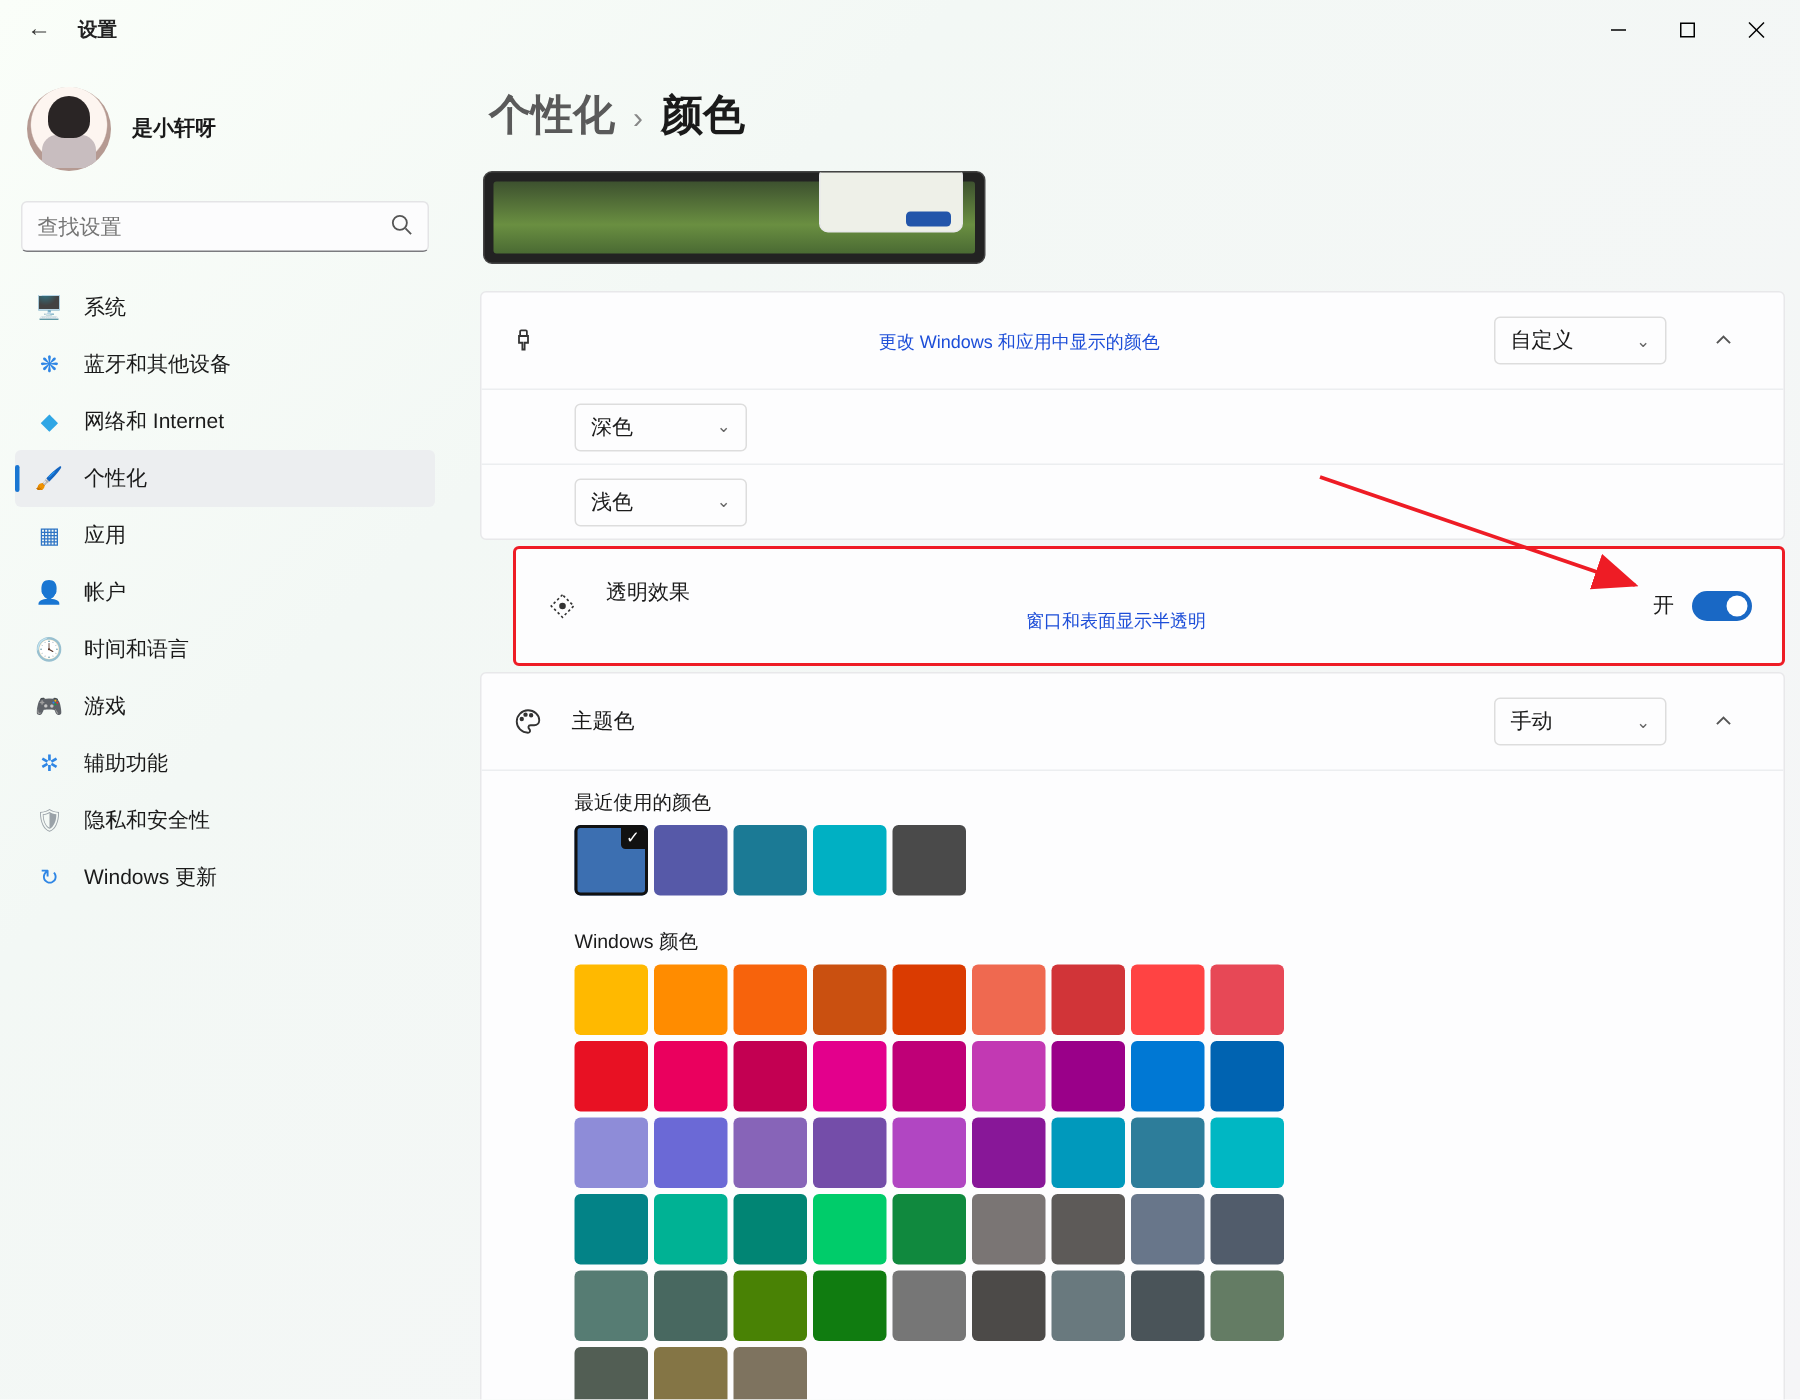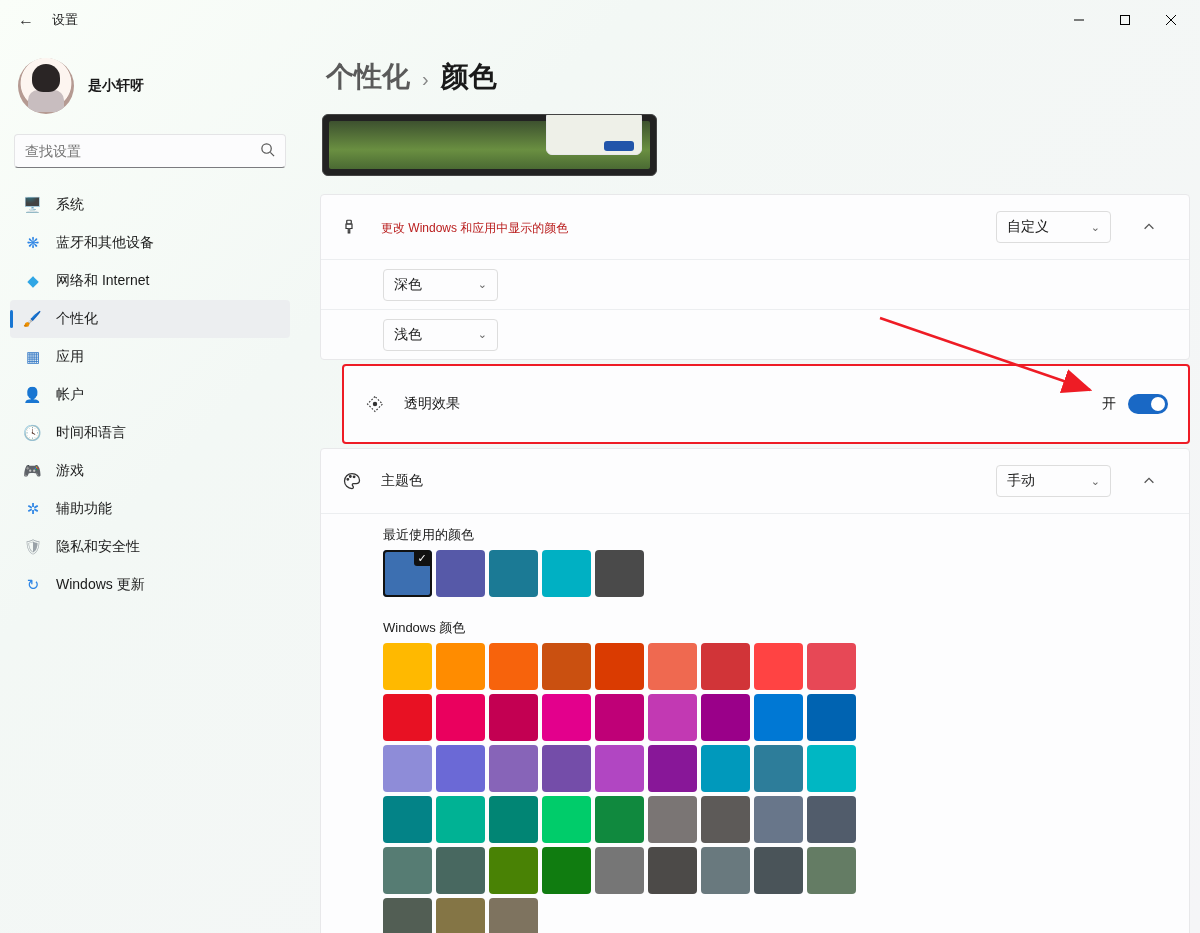--- a/index.html
+++ b/index.html
@@ -10,21 +10,21 @@
   width: 1200px;
   height: 933px;
   overflow: hidden;
   position: relative;
   color: #1a1a1a;
 }
 
 
 .titlebar { display: flex; align-items: center; height: 40px; padding: 0 6px; }
 .titlebar .back { width: 40px; text-align: center; font-size: 16px; color: #333; cursor: pointer; }
-.titlebar .title { font-size: 13px; color: #222; margin-left: 6px; }
+.titlebar .title { font-size: 13px; color: #222; margin-left: 6px; font-weight: bold; }
 .titlebar .spacer { flex: 1; }
 .winbtn { width: 46px; height: 32px; display: flex; align-items: center; justify-content: center; font-size: 12px; color: #000; cursor: pointer; }
 
 
 .sidebar { position: absolute; left: 0; top: 48px; width: 300px; padding: 0 10px; }
 .user { display: flex; align-items: center; padding: 10px 8px 20px 8px; gap: 14px; }
 .avatar { width: 56px; height: 56px; border-radius: 50%; background: radial-gradient(circle at 50% 45%, #fdf5f0 60%, #b59a92 62%); position: relative; overflow: hidden; }
 .avatar::after{content:"";position:absolute;top:6px;left:14px;width:28px;height:28px;background:#2a2525;border-radius:50% 50% 40% 40%;}
 .avatar::before{content:"";position:absolute;bottom:2px;left:10px;width:36px;height:22px;background:#c8bdbf;border-radius:10px 10px 0 0;}
 .username { font-weight: 700; font-size: 14px; }
@@ -54,21 +54,21 @@
 .card {
   background: #fdfdfe;
   border: 1px solid #e8e8ea;
   border-radius: 4px;
   margin-bottom: 4px;
 }
 .row { display: flex; align-items: center; min-height: 64px; padding: 0 20px; gap: 18px; }
 .row .ricon { width: 22px; display:flex; align-items:center; justify-content:center; color:#333; }
 .row .rtexts { flex: 1; }
 .row .rtitle { font-size: 14px; color: #1a1a1a; }
-.row .rdesc { font-size: 12px; color: #b91c1c; margin-top: 2px; }
+.row .rdesc { font-size: 12px; color: #1d4ed8; margin-top: 2px; text-align: center; }
 .row .chev { width: 40px; height: 40px; display:flex; align-items:center; justify-content:center; color:#555; border-radius:4px; }
 .dropdown { display:flex; align-items:center; justify-content:space-between; min-width: 115px; height: 32px; background:#fdfdfe; border:1px solid #ddd; border-radius:4px; padding:0 10px; font-size:14px; cursor:pointer; }
 .dropdown .ddchev{font-size:11px;color:#666;margin-left:10px;}
 
 .subrow { display:flex; align-items:center; height: 50px; padding: 0 20px 0 62px; border-top: 1px solid #eceef0; }
 .subrow .subtitle { flex:1; font-size:14px; }
 
 .highlight .card{border:2px solid #ee1c25;}
 .toggle { display:flex; align-items:center; gap:12px; }
 .toggle .tlabel{font-size:14px;}
@@ -225,20 +225,21 @@
     <div class="card">
       <div class="row" style="min-height:76px;">
         <div class="ricon">
           <svg width="20" height="20" viewBox="0 0 24 24" fill="none" stroke="#333" stroke-width="1.3">
               <path d="M12 3 L3 12 L12 21 L21 12 Z" stroke-dasharray="2 2"></path>
               <circle cx="12" cy="12" r="2" fill="#333"></circle>
             </svg>
         </div>
         <div class="rtexts">
           <div class="rtitle">透明效果</div>
+          <div class="rdesc">窗口和表面显示半透明</div>
         </div>
         <div class="toggle">
           <span class="tlabel">开</span>
           <div class="tswitch"></div>
         </div>
       </div>
     </div>
     <svg class="arrow" width="860" height="90" style="left:0;top:-50px;">
       <defs>
           <marker id="ah" markerWidth="12" markerHeight="10" refX="11" refY="5" orient="auto">

